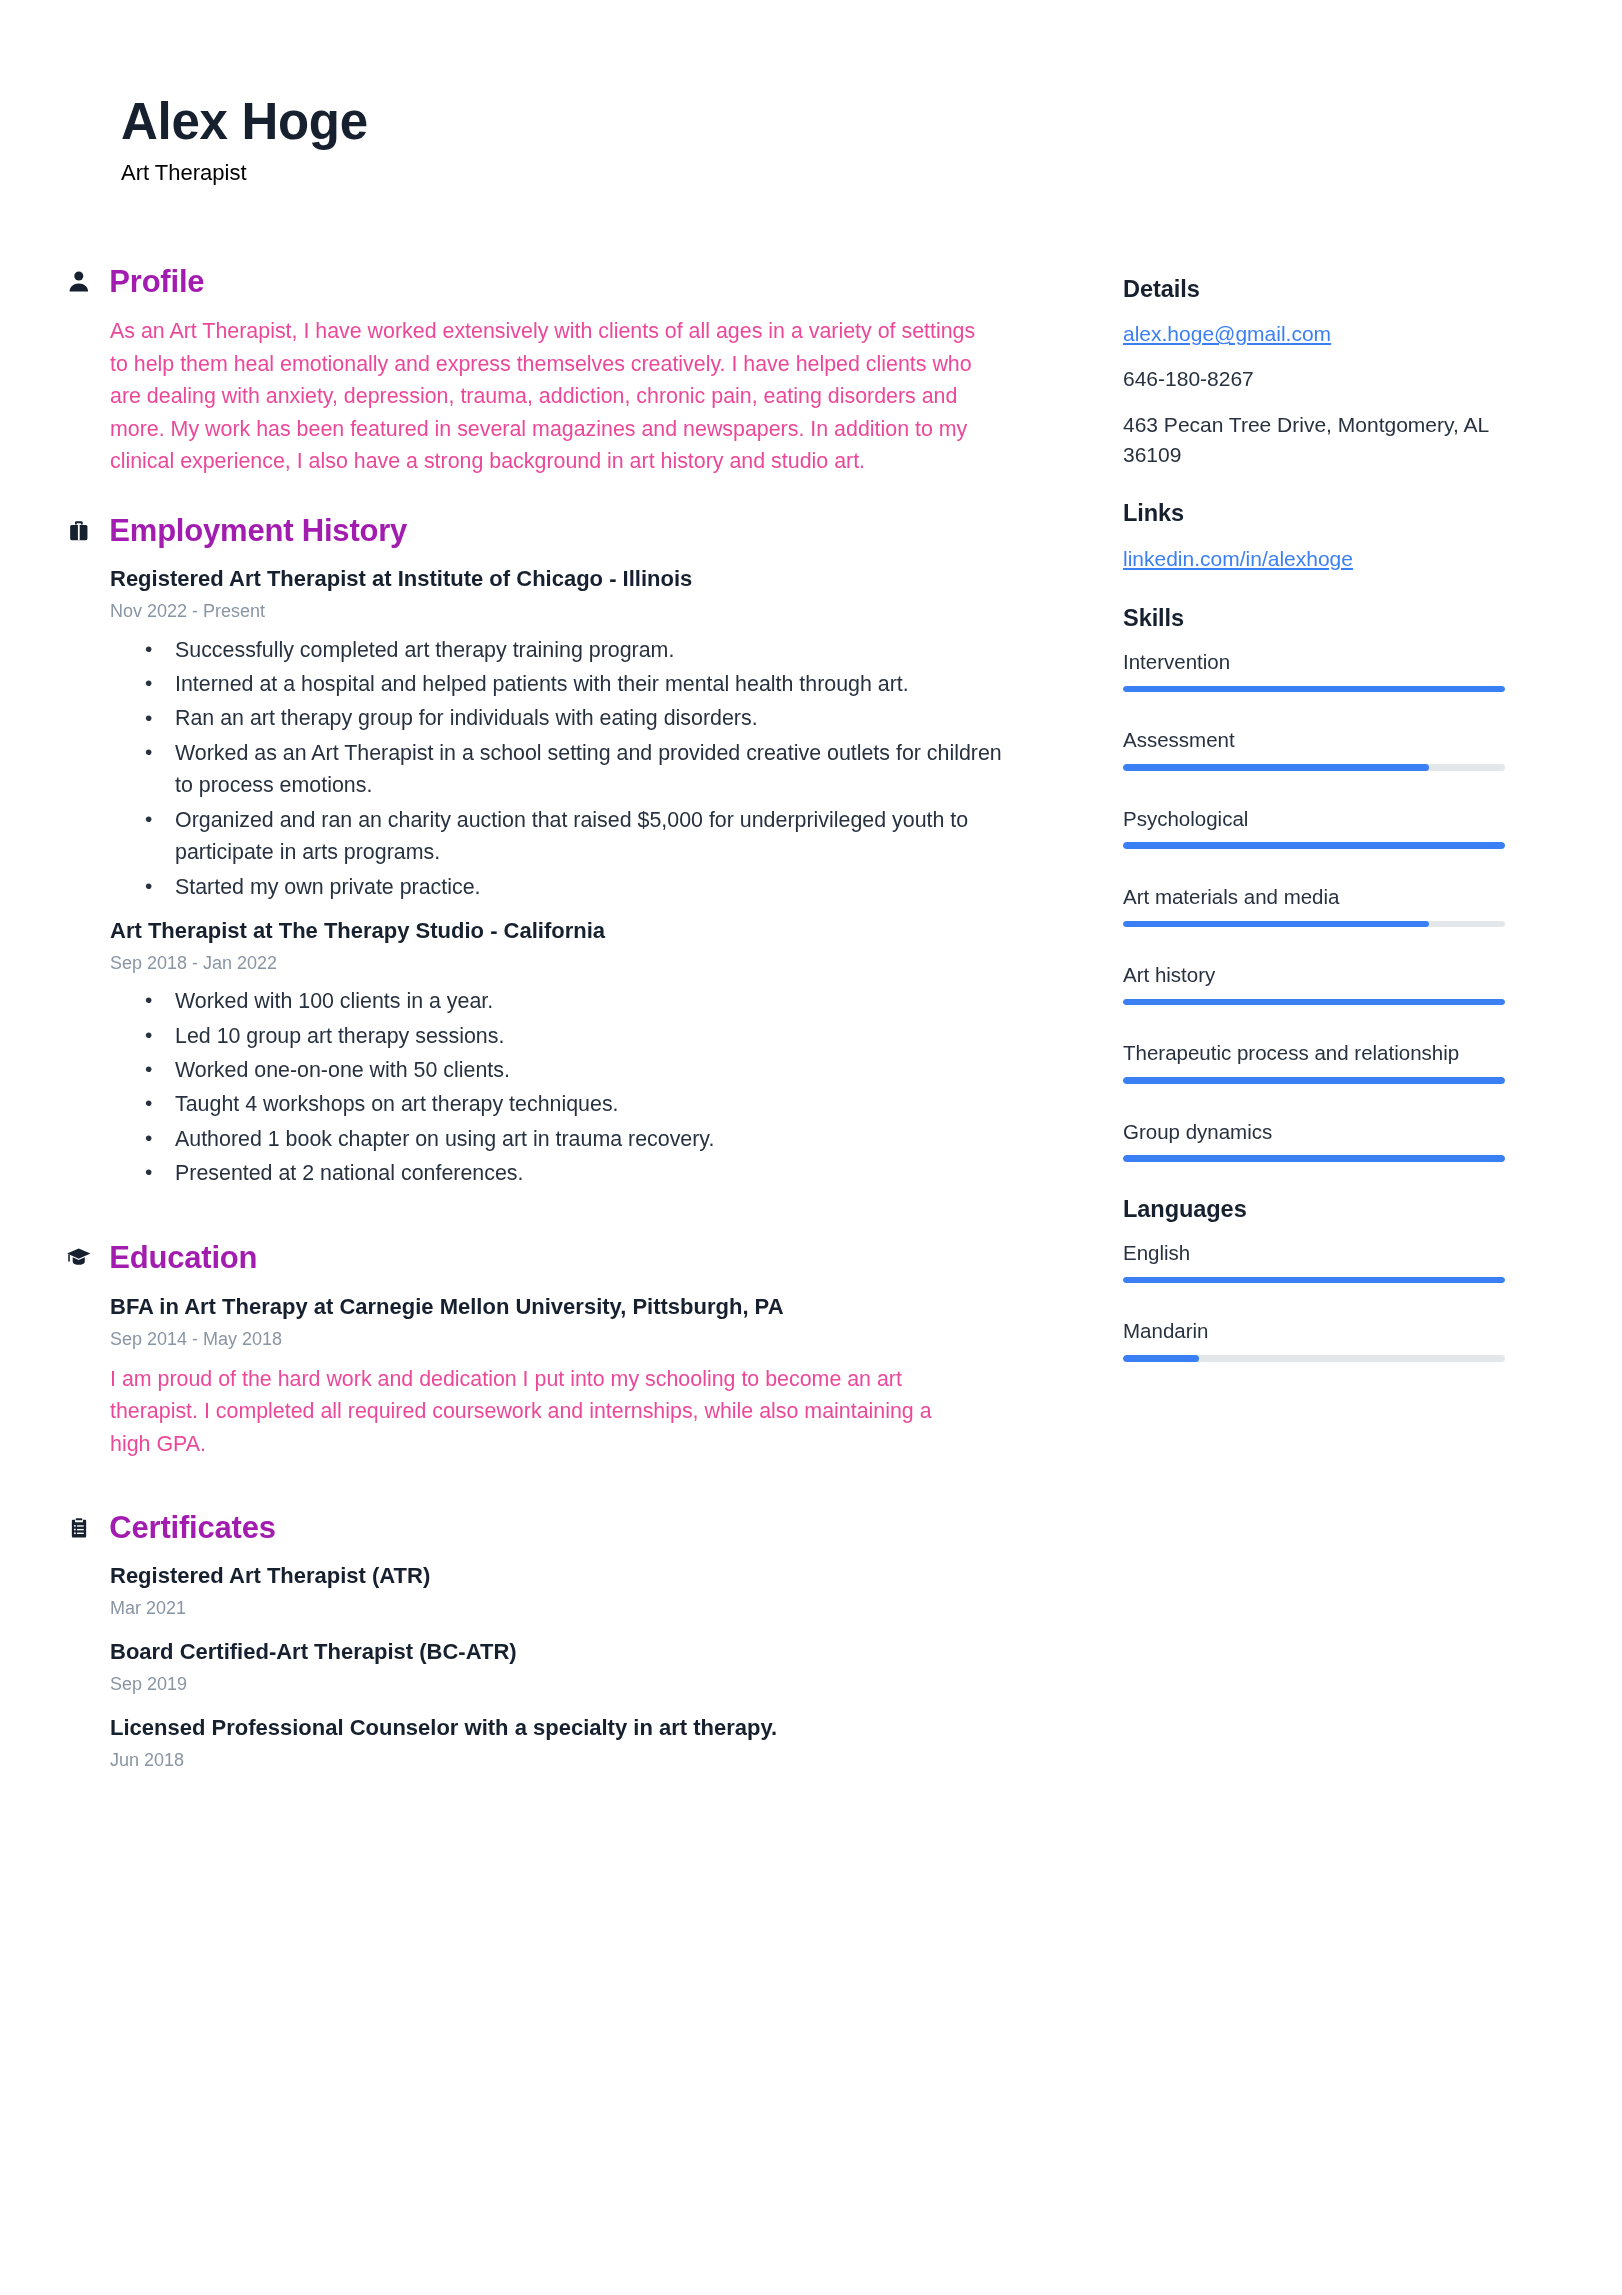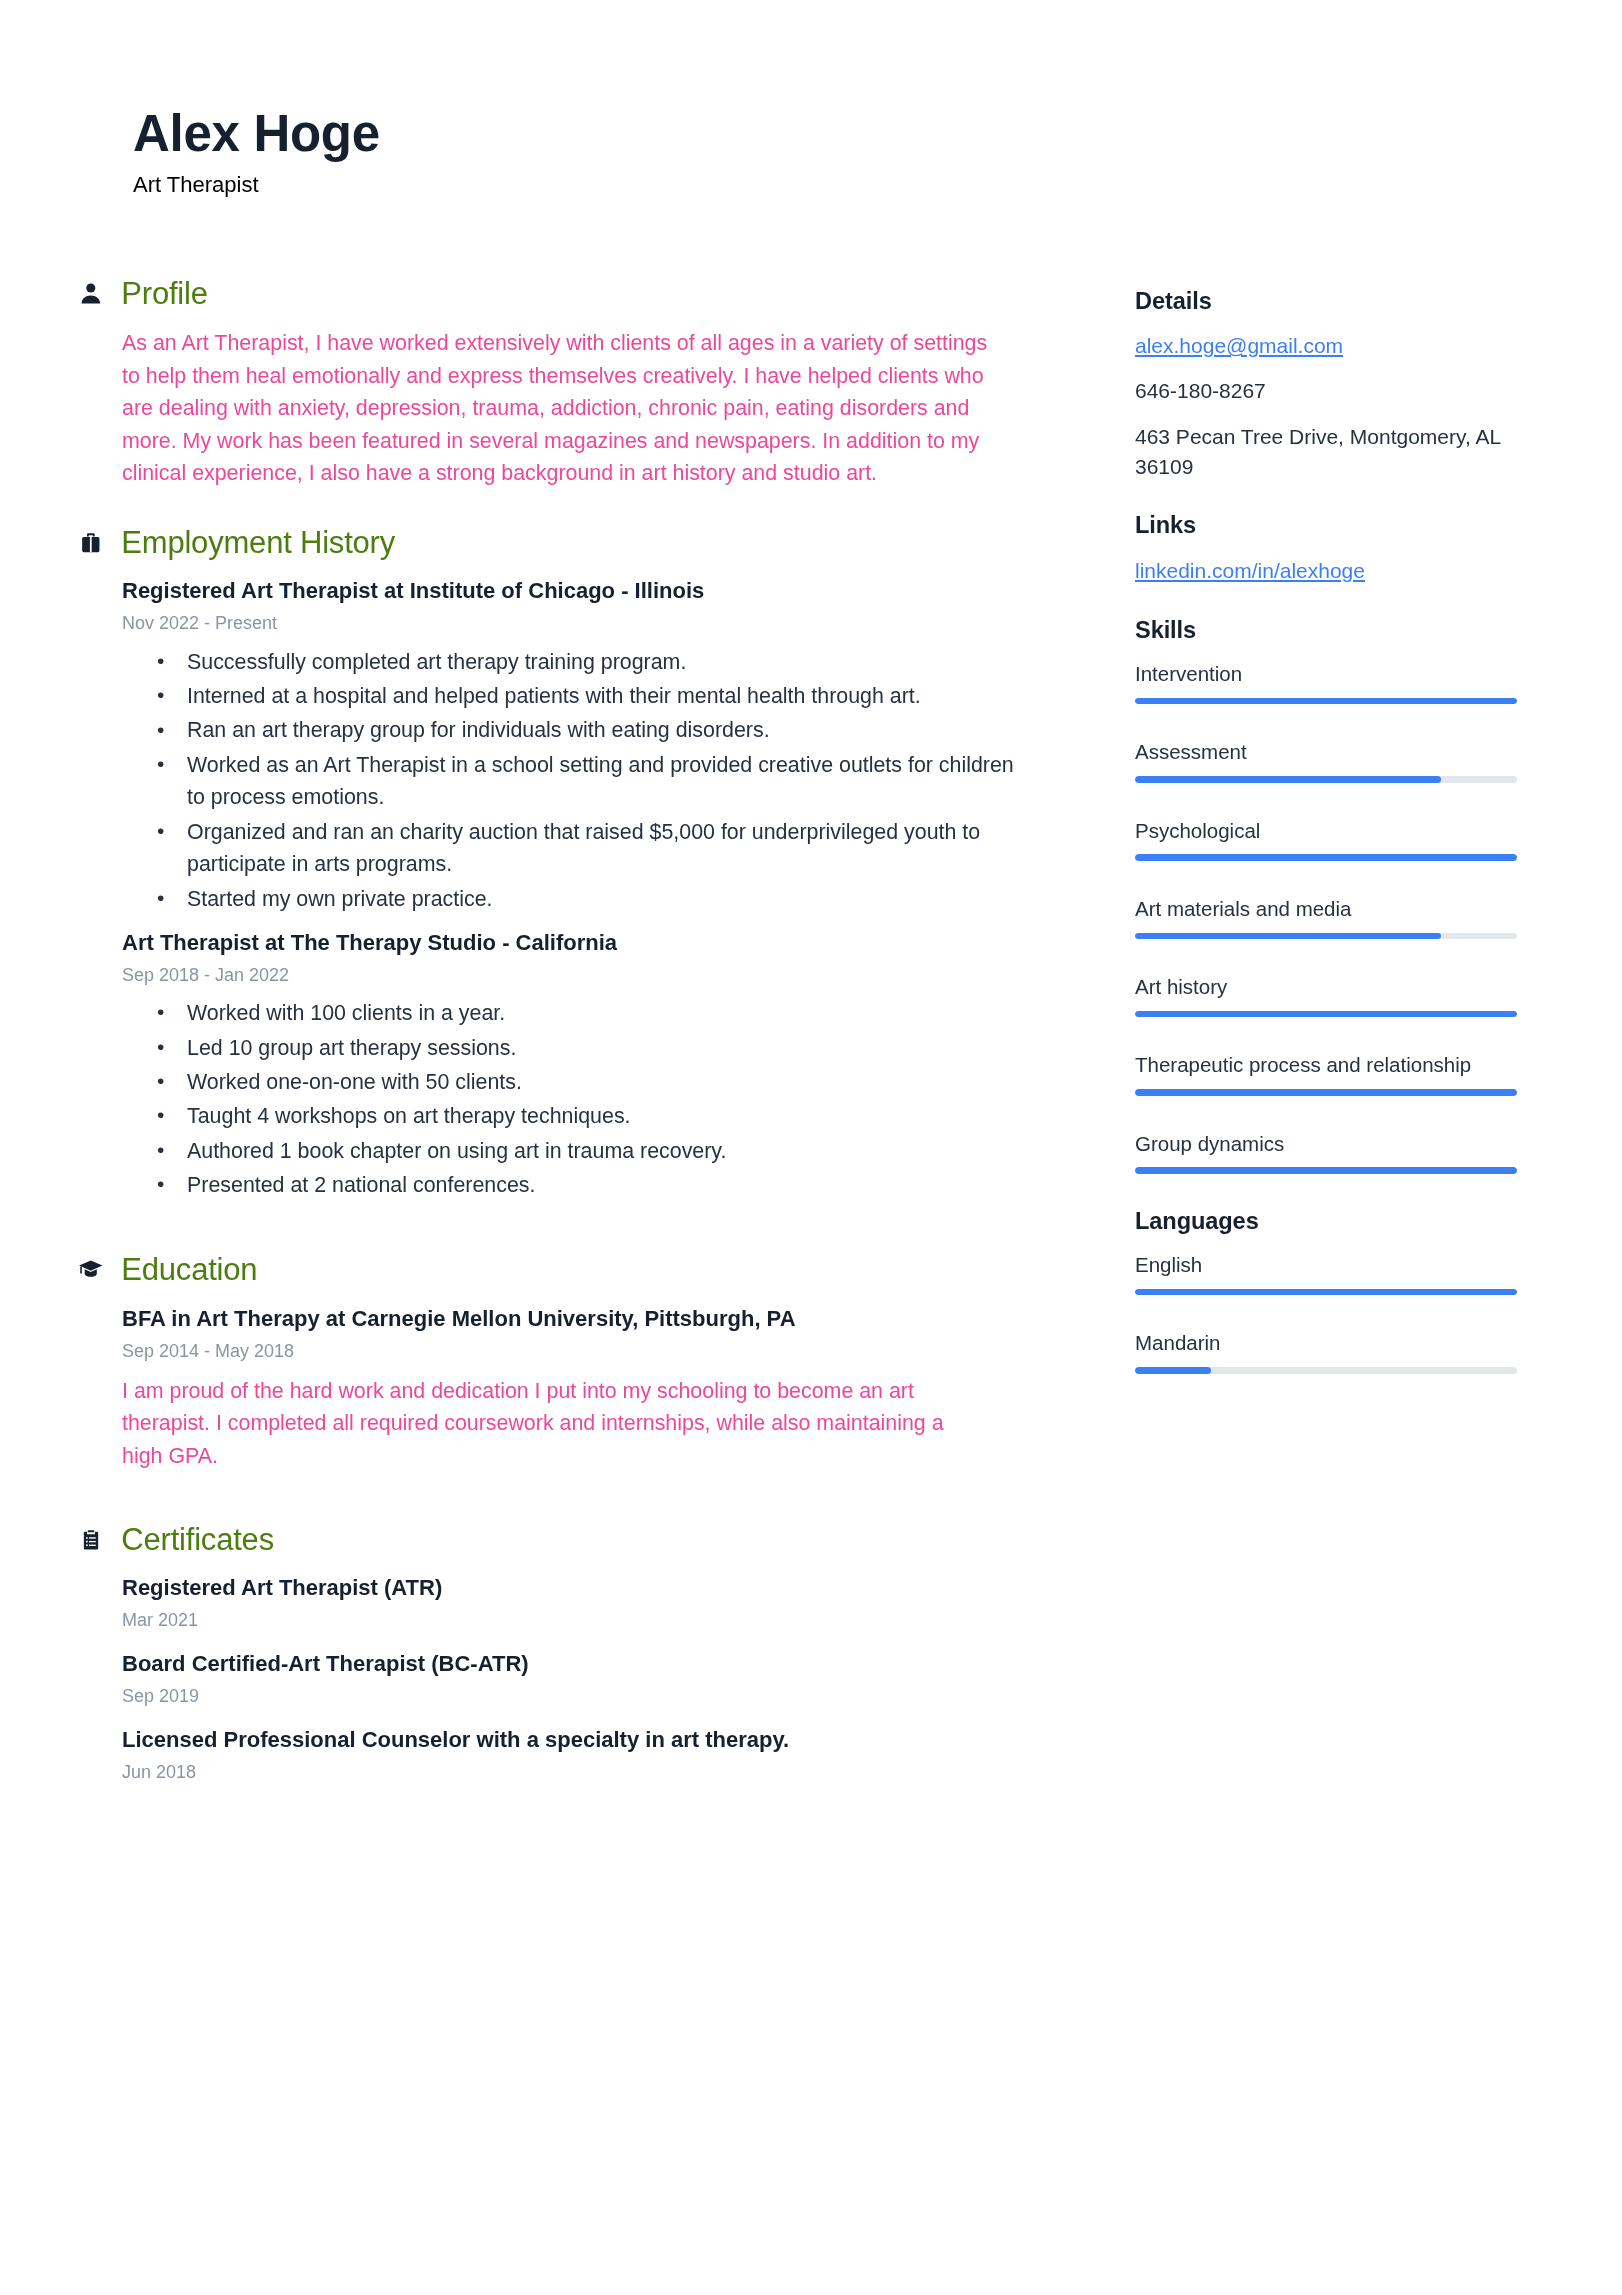--- a/index.html
+++ b/index.html
@@ -13,21 +13,21 @@
     height: 2296px;
     font-family: "Liberation Sans", sans-serif;
     color: #1b2330;
     -webkit-font-smoothing: antialiased;
   }
   .page {
     position: relative;
     width: 1562px;
     height: 2296px;
     background: #ffffff;
-    padding: 12px;
+    padding: 0;
   }
 
   
   .header {
     padding: 95px 0 0 121px;
   }
   .full-name {
     font-size: 51px;
     font-weight: 700;
     letter-spacing: -0.3px;
@@ -73,22 +73,22 @@
     width: 27px;
     height: 31px;
     display: flex;
     align-items: center;
     justify-content: center;
     flex: none;
   }
   .section-icon svg { display: block; }
   .section-title {
     font-size: 31px;
-    font-weight: 400;
-    color: #4d7c0f;
+    font-weight: 700;
+    color: #a21caf;
     letter-spacing: -0.2px;
     line-height: 1.1;
   }
 
   .section-body {
     padding-left: 45px;
   }
 
   .para {
     font-size: 21.4px;

